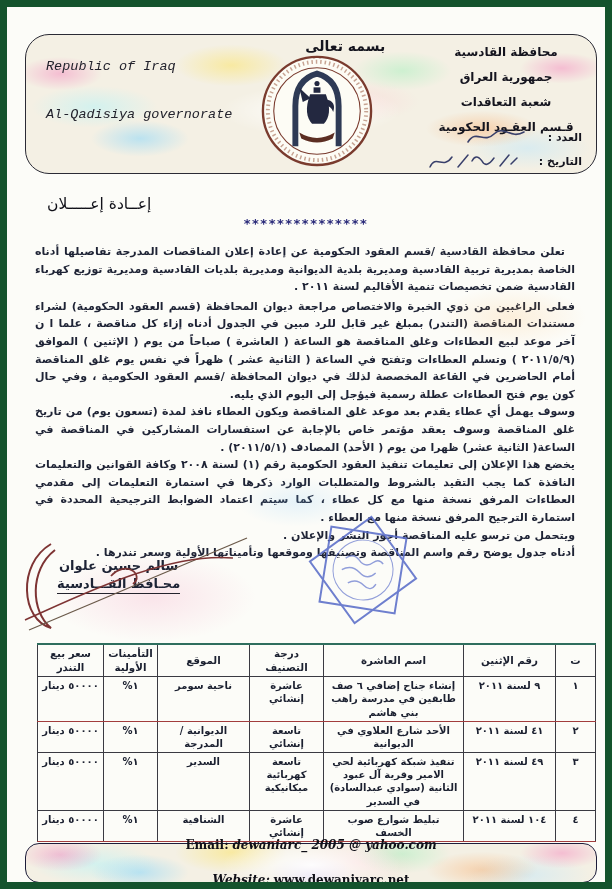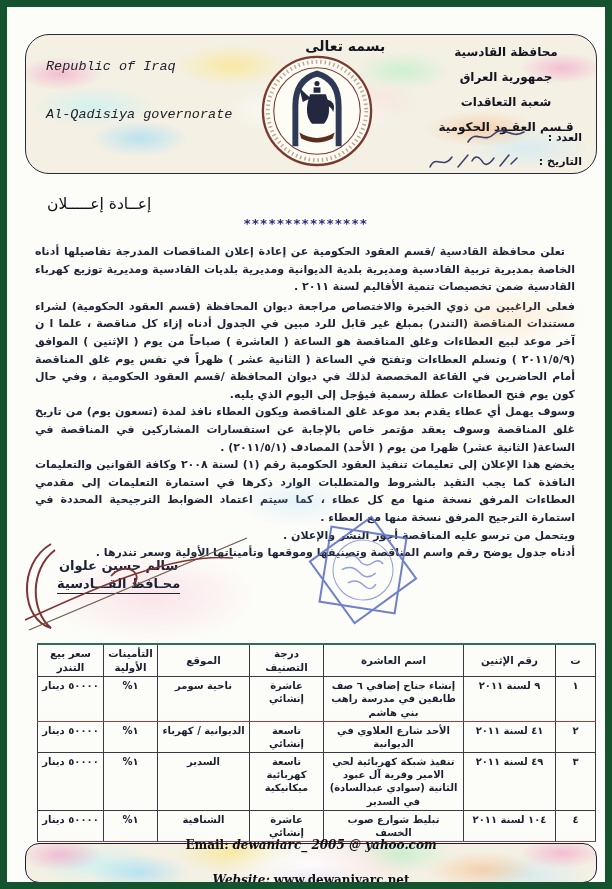--- a/index.html
+++ b/index.html
@@ -200,21 +200,21 @@
       <td class="col-3">عاشرة إنشائي</td>
       <td class="col-4">ناحية سومر</td>
       <td class="col-5">١%</td>
       <td class="col-6">٥٠٠٠٠ دينار</td>
     </tr>
         <tr class="row-1">
       <td class="col-0">٢</td>
       <td class="col-1">٤١ لسنة ٢٠١١</td>
       <td class="col-2">الأحد شارع العلاوي في الديوانية</td>
       <td class="col-3">تاسعة إنشائي</td>
-      <td class="col-4">الديوانية / كهرباء</td>
+      <td class="col-4">الديوانية / المدرجة</td>
       <td class="col-5">١%</td>
       <td class="col-6">٥٠٠٠٠ دينار</td>
     </tr>
         <tr class="row-2">
       <td class="col-0">٣</td>
       <td class="col-1">٤٩ لسنة ٢٠١١</td>
       <td class="col-2">تنفيذ شبكة كهربائية لحي الامير وقرية آل عبود الثانية (سوادي عبدالسادة) في السدير</td>
       <td class="col-3">تاسعة كهربائية ميكانيكية</td>
       <td class="col-4">السدير</td>
       <td class="col-5">١%</td>

